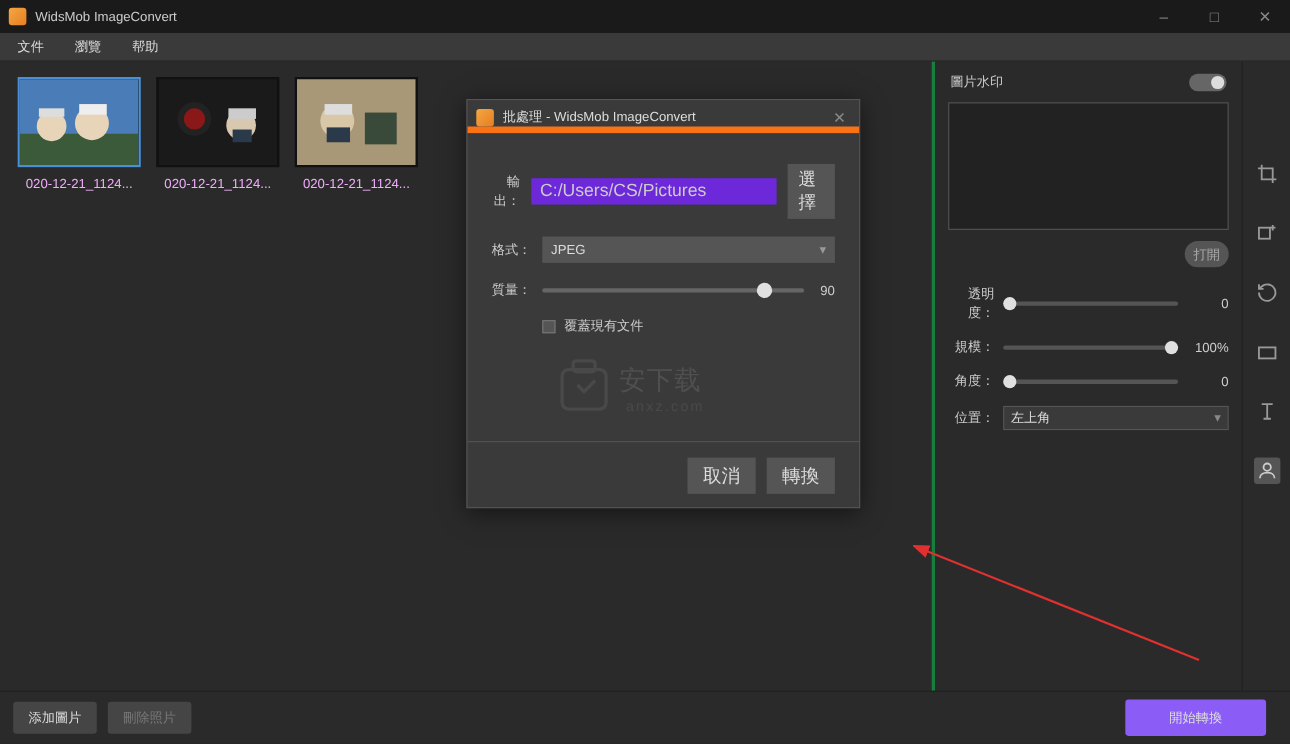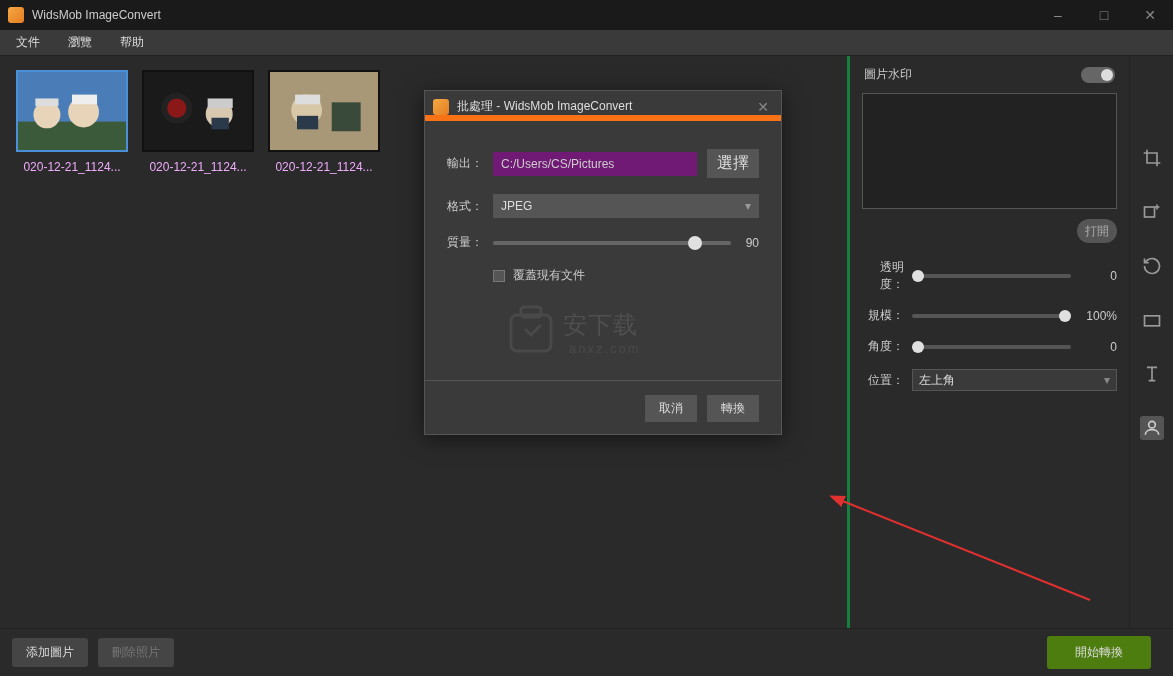--- a/index.html
+++ b/index.html
@@ -45,44 +45,44 @@
 
 .tool-strip { width: 44px; background: #2a2a2a; border-left: 1px solid #222; display: flex; flex-direction: column; align-items: center; gap: 30px; padding-top: 90px; }
 .tool-strip .tool { width: 24px; height: 24px; color:#999; display:flex; align-items:center; justify-content:center; }
 .tool-strip .tool svg { width:20px; height:20px; }
 .tool-strip .tool.active { background:#555; border-radius:3px; }
 
 
 .bottom { position:absolute; left:0; right:0; bottom:0; height:48px; background:#2a2a2a; border-top:1px solid #222; display:flex; align-items:center; padding: 0 12px; }
 .bottom .btn { padding: 6px 14px; background:#454545; color:#ddd; font-size:12px; border-radius:3px; margin-right:10px; }
 .bottom .btn.disabled { color:#777; }
-.bottom .start { margin-left:auto; padding: 8px 28px; background:#4d7c0f; }
+.bottom .start { margin-left:auto; padding: 8px 40px; background:#8b5cf6; }
 
 
 .modal { position:absolute; left: 424px; top: 90px; width: 358px; background:#3a3a3a; border:1px solid #555; box-shadow:0 4px 20px rgba(0,0,0,.5); }
 .modal-title { height: 30px; display:flex; align-items:flex-end; padding:0 8px; border-bottom:6px solid #f97316; color:#ddd; font-size:12px; }
 .modal-title .app-icon { width:16px; height:16px; background:linear-gradient(135deg,#f4a742,#e67e22); border-radius:3px; margin-right:8px; }
 .modal-title .close { margin-left:auto; color:#888; font-size:14px; padding:0 4px; }
 .modal-body { padding: 28px 22px 12px 22px; color:#ccc; font-size:12px; }
 .modal-row { display:flex; align-items:center; margin-bottom: 16px; }
 .modal-row .mlbl { width: 46px; text-align:right; padding-right:10px; }
-.modal-row .minput { flex:1; height:24px; background:#701a75; border:none; padding:0 8px; color:#ccc; font-size:12px; }
+.modal-row .minput { flex:1; height:24px; background:#6d28d9; border:none; padding:0 8px; color:#ccc; font-size:16px; }
 .modal-row .mbtn { margin-left: 10px; padding: 4px 10px; background:#555; font-size:16px; color:#ddd; }
 .modal-row .msel { flex:1; height:24px; background:#555; padding:0 8px; line-height:24px; position:relative; color:#ddd; }
 .modal-row .msel::after { content:'▾'; position:absolute; right:8px; color:#999; }
 .modal-row .mtrack { flex:1; height:4px; background:#666; border-radius:2px; position:relative; }
 .modal-row .mthumb { position:absolute; top:-5px; width:14px; height:14px; background:#e0e0e0; border-radius:50%; }
 .modal-row .mval { width:28px; text-align:right; padding-left:8px; }
 .modal-check { display:flex; align-items:center; margin: 16px 0 10px 46px; gap:8px; }
 .modal-check .cb { width:12px; height:12px; background:#555; border:1px solid #777; }
 .logo { text-align:center; margin: 8px 0 14px 0; color:#555; font-size:18px; letter-spacing:1px; position:relative; height:72px; display:flex; align-items:center; justify-content:center; }
 .logo svg { opacity: .35; }
 .modal-divider { height:1px; background:#555; margin: 6px -22px 14px -22px; }
 .modal-footer { display:flex; justify-content:flex-end; gap:10px; }
-.modal-footer .fbtn { padding: 5px 14px; background:#555; font-size:12px; color:#ddd; }
+.modal-footer .fbtn { padding: 5px 14px; background:#555; font-size:17px; color:#ddd; }
 
 .arrow { position:absolute; pointer-events:none; }
 </style>
 </head>
 <body>
 
 <div class="titlebar">
   <div class="app-icon"></div>
   <span>WidsMob ImageConvert</span>
   <div class="controls">

